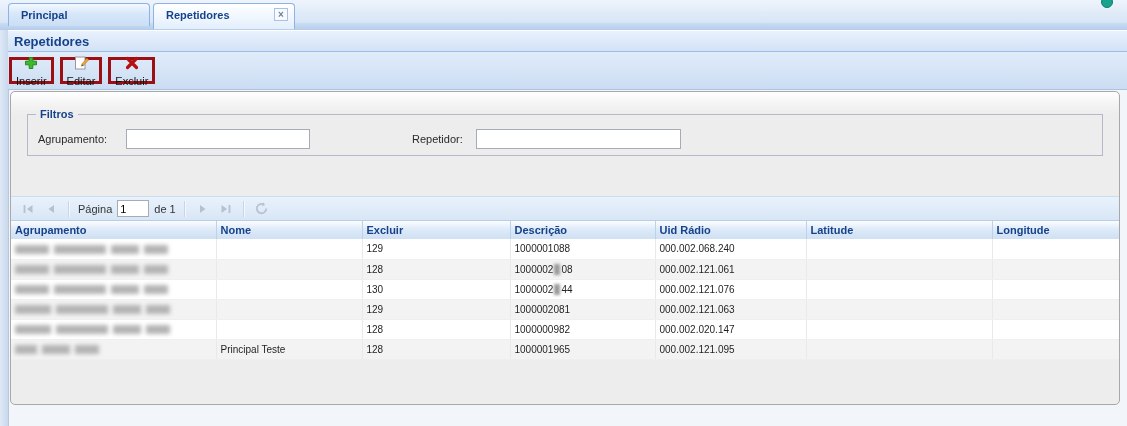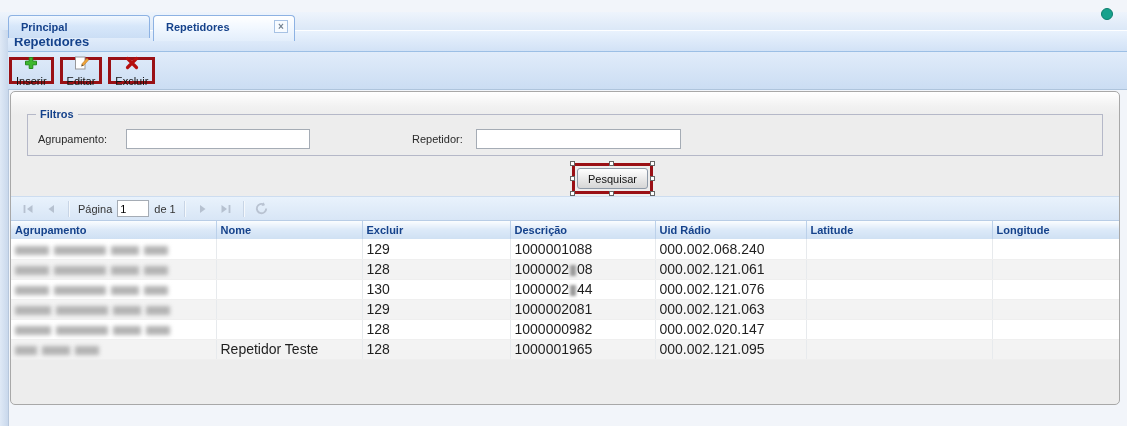--- a/index.html
+++ b/index.html
@@ -3,21 +3,21 @@
 <meta charset="utf-8">
 <style>
   html,body{margin:0;padding:0;}
   body{
     width:1127px;height:426px;position:relative;overflow:hidden;
     font-family:"Liberation Sans",sans-serif;font-size:11px;
     background:#f2f5fa;
   }
   
   .tabbar{position:absolute;left:0;top:0;width:1127px;height:30px;
-    background:linear-gradient(#eef4fc,#cfe0f4);border-bottom:1px solid #8db2e3;margin-top:12px;}
+    background:linear-gradient(#eef4fc,#cfe0f4);border-bottom:1px solid #8db2e3;}
   .tabbar::after{content:"";position:absolute;left:0;right:0;bottom:0;height:7px;
     background:linear-gradient(#cadcf2,#b4cdeb);}
   .tab{position:absolute;top:3px;height:23px;box-sizing:border-box;
     border:1px solid #8db2e3;border-bottom:none;border-radius:4px 4px 0 0;
     background:linear-gradient(#f2f8ff,#d7e7fa 45%,#cbdef5);
     color:#15428b;font-weight:bold;line-height:22px;padding-left:12px;z-index:2;cursor:pointer;}
   .tab.active{height:26px;background:linear-gradient(#ffffff,#f2f8ff 45%,#e3eefb);z-index:3;}
   .tab-close{position:absolute;right:6px;top:4px;width:14px;height:13px;box-sizing:border-box;
     border:1px solid #a7c2e4;background:#f7fbff;color:#72808f;font-size:10px;line-height:11px;
     text-align:center;font-weight:bold;cursor:pointer;}
@@ -68,21 +68,21 @@
   .pgsep{width:1px;height:16px;background:#c8d5e6;border-right:1px solid #f4f8fc;margin:0 3px;}
   .pg-input{width:32px;height:17px;box-sizing:border-box;border:1px solid #a5acb5;font-size:11px;padding:0 2px;background:#fff;}
   
   .grid-head{position:absolute;left:0;top:129px;}
   .grid-body{position:absolute;left:0;top:147px;}
   table{border-collapse:collapse;table-layout:fixed;width:1108px;}
   th{height:18px;box-sizing:border-box;text-align:left;padding:0 0 0 4px;
     font-size:11px;font-weight:bold;color:#15428b;
     background:linear-gradient(#fbfdff,#dcE9f8 50%,#cfe0f3);
     border-right:1px solid #bcd1ea;border-bottom:1px solid #9dbbdd;white-space:nowrap;overflow:hidden;cursor:pointer;}
-  td{height:20px;box-sizing:border-box;padding:0 0 0 4px;font-size:14px;color:#1f1f1f;
+  td{height:20px;box-sizing:border-box;padding:0 0 0 4px;font-size:10px;color:#1f1f1f;
     background:#fff;border-right:1px solid #e7eaed;border-bottom:1px solid #efefef;
     white-space:nowrap;overflow:hidden;}
   tr:nth-child(even) td{background:#f3f3f3;}
   .redact{display:inline-block;height:9px;background:#b3b3b3;border-radius:1px;
     filter:blur(2px);margin-right:5px;vertical-align:middle;}
   .redact-inline{display:inline-block;height:11px;background:#9a9a9a;filter:blur(1.5px);
     vertical-align:-2px;margin:0 1px;}
 </style>
 </head>
 <body>
@@ -140,31 +140,20 @@
 <div class="panel">
 
   <fieldset class="filters">
     <legend>Filtros</legend>
     <label class="flabel lbl-agr">Agrupamento:</label>
     <input class="finput inp-agr" type="text" value="" style="">
     <label class="flabel lbl-rep">Repetidor:</label>
     <input class="finput inp-rep" type="text" value="" style="">
   </fieldset>
 
-  <div class="search-anno">
-    <button class="btn">Pesquisar</button>
-    <span class="hd tl"></span>
-    <span class="hd tm"></span>
-    <span class="hd tr"></span>
-    <span class="hd ml"></span>
-    <span class="hd mr"></span>
-    <span class="hd bl"></span>
-    <span class="hd bm"></span>
-    <span class="hd br"></span>
-  </div>
 
   <div class="pager">
     <span class="pgbtn">
         <svg width="14" height="14" viewBox="0 0 14 14">
           <rect x="2.6" y="3" width="1.8" height="8" fill="#b6c1d0"></rect>
           <path d="M11.5 3 L6 7 l5.5 4 z" fill="#b6c1d0"></path>
         </svg>
       </span>
     <span class="pgbtn">
         <svg width="14" height="14" viewBox="0 0 14 14">
@@ -273,21 +262,21 @@
             <td><span class="redact" style="width: 36px;"></span><span class="redact" style="width: 52px;"></span><span class="redact" style="width: 28px;"></span><span class="redact" style="width: 24px;"></span></td>
             <td></td>
             <td>128</td>
             <td>1000000982</td>
             <td>000.002.020.147</td>
             <td></td>
             <td></td>
           </tr>
           <tr>
             <td><span class="redact" style="width: 22px;"></span><span class="redact" style="width: 28px;"></span><span class="redact" style="width: 24px;"></span></td>
-            <td>Repetidor Teste</td>
+            <td>Principal Teste</td>
             <td>128</td>
             <td>1000001965</td>
             <td>000.002.121.095</td>
             <td></td>
             <td></td>
           </tr>
         </tbody>
     </table>
   </div>
 

